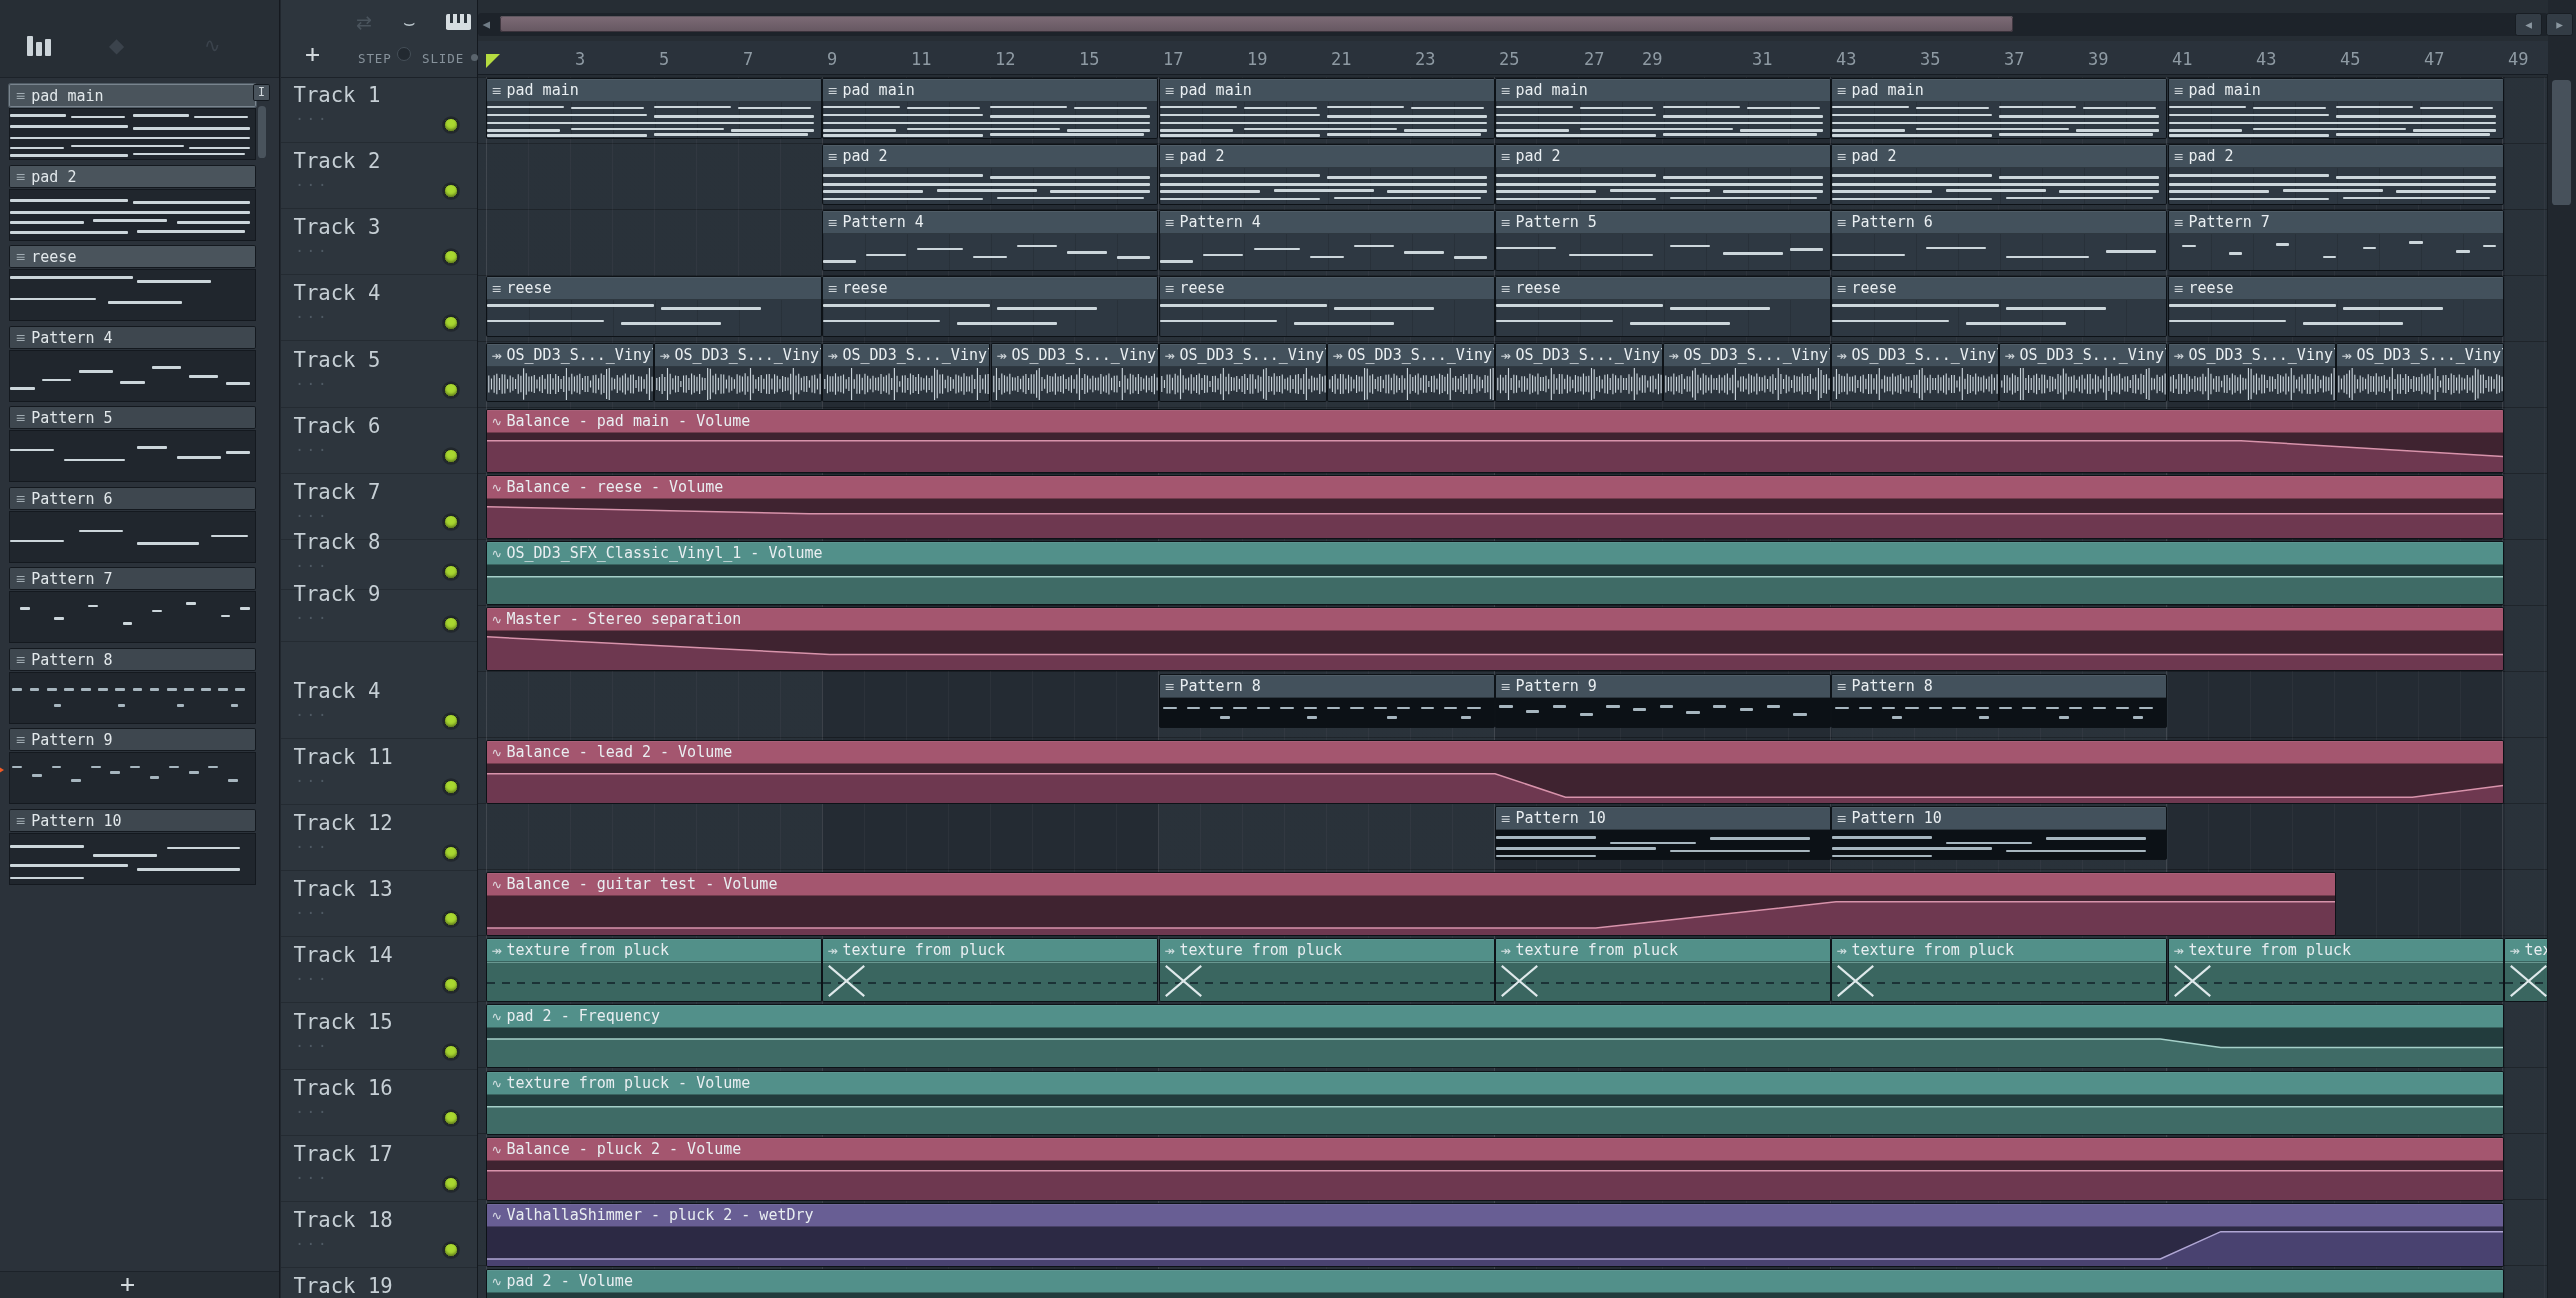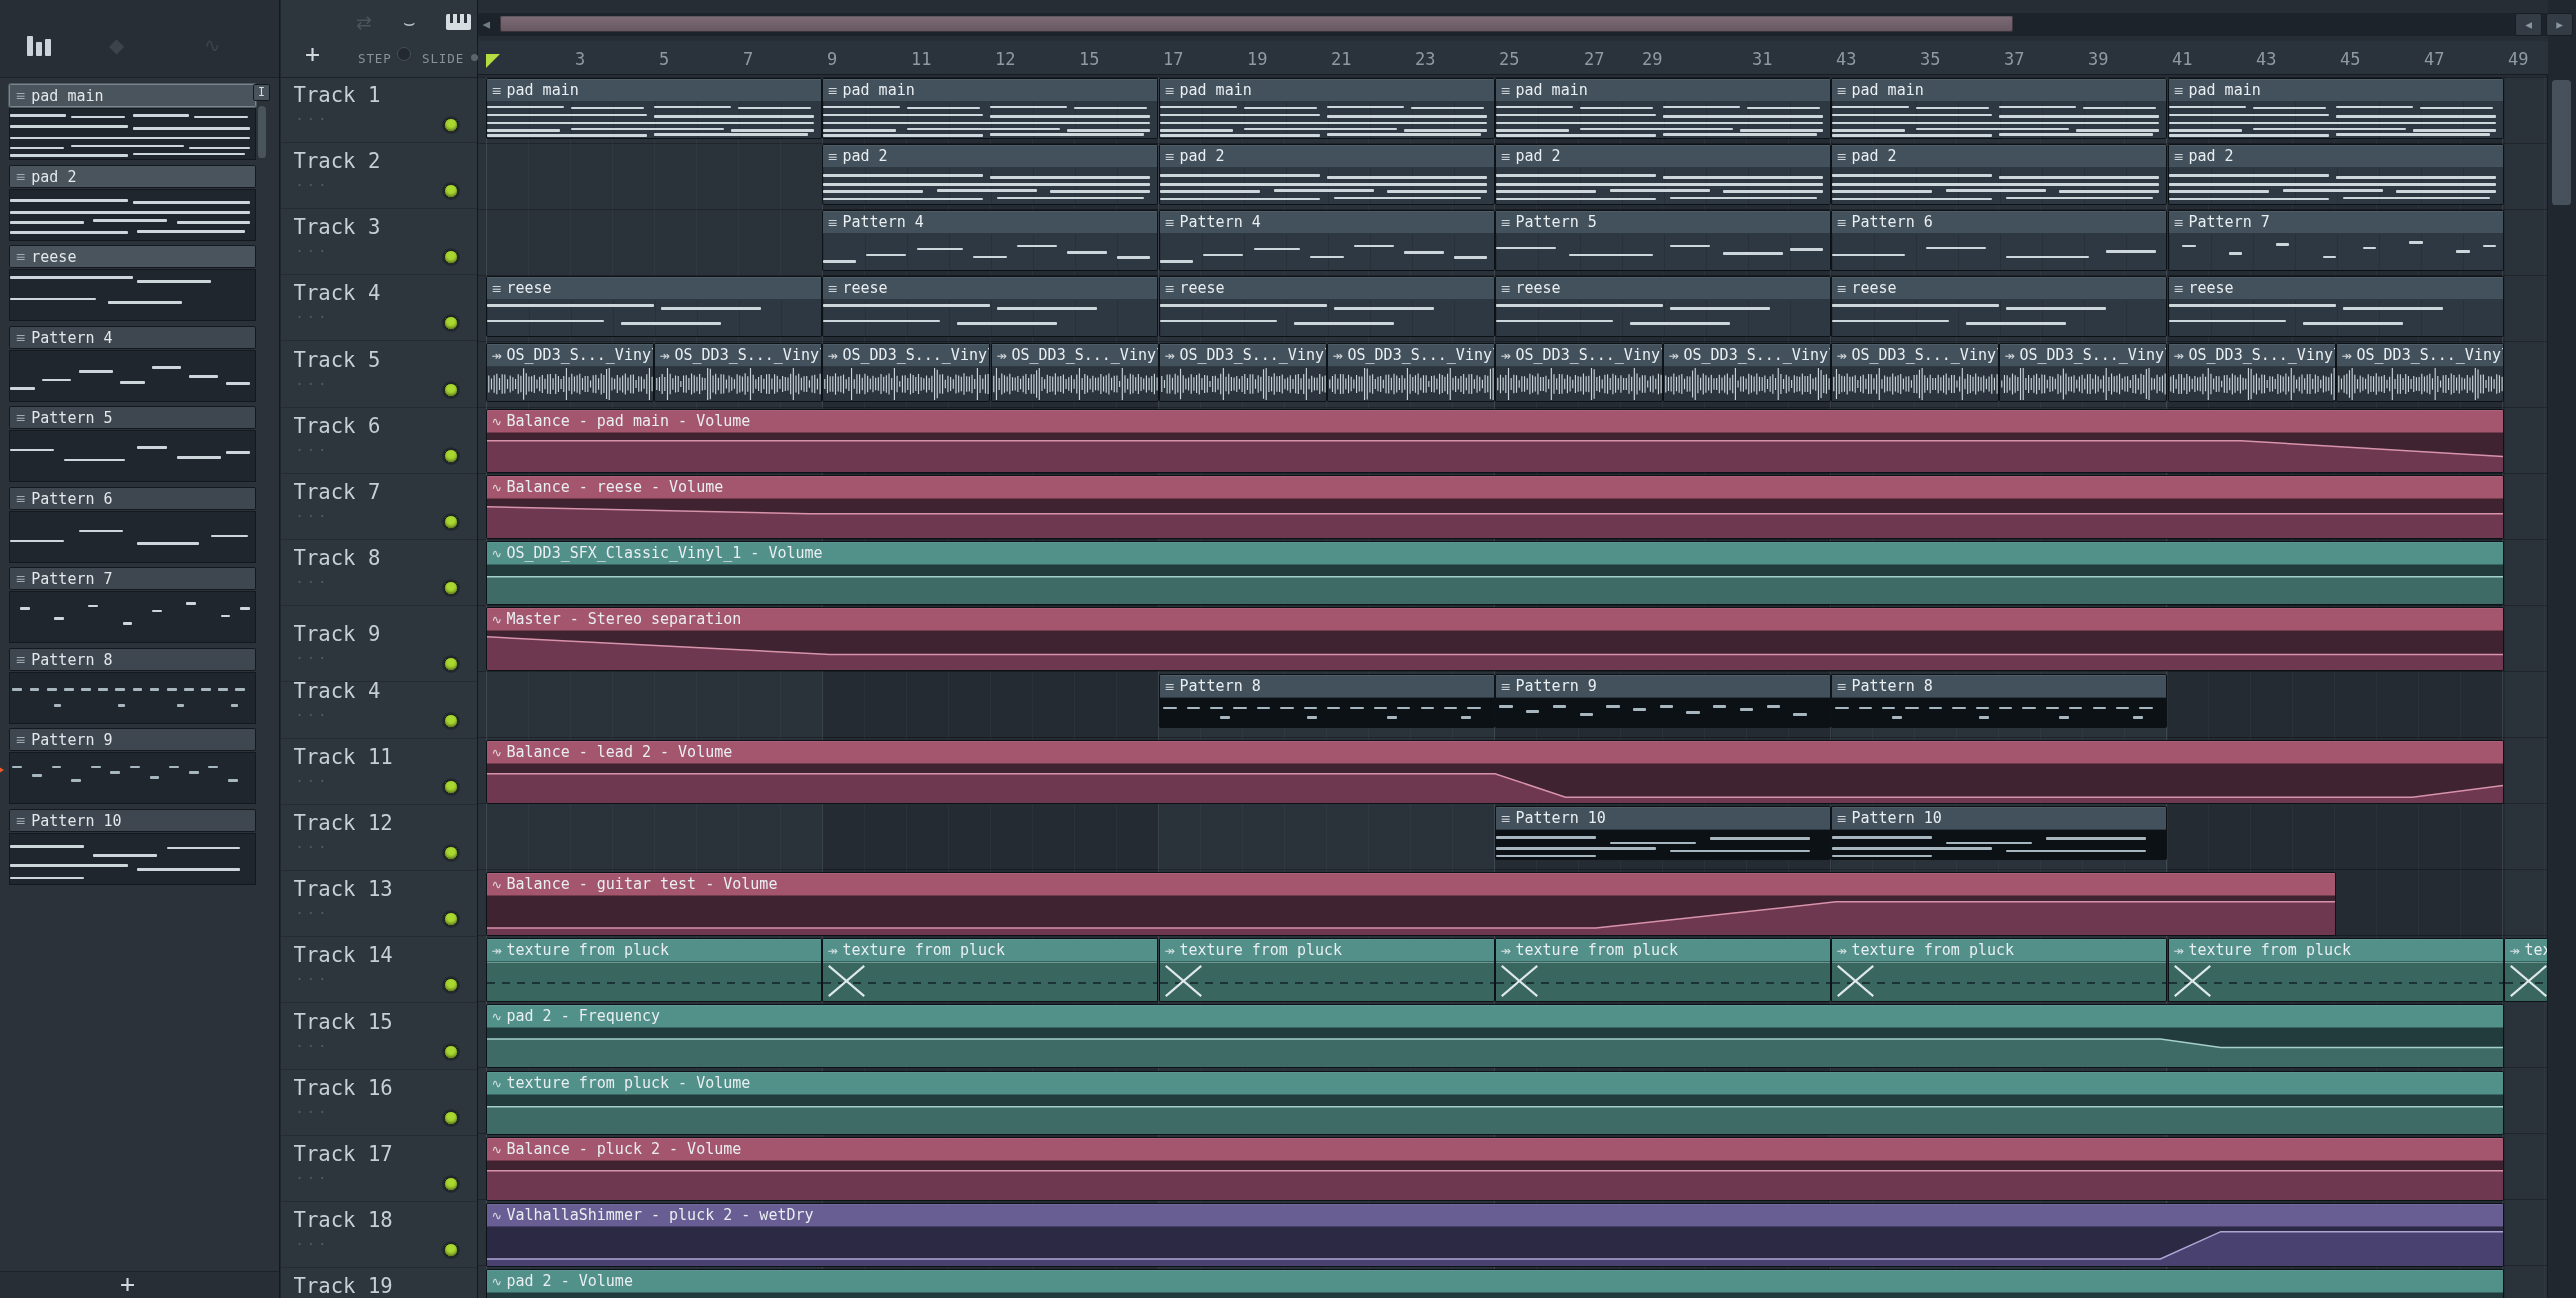--- a/index.html
+++ b/index.html
@@ -334,26 +334,26 @@
         <div class="track-row" style="top: 408px;">
           <div class="track-name">Track 6</div>
           <div class="track-dots">...</div>
           <div class="track-led"></div>
         </div>
         <div class="track-row" style="top: 474px;">
           <div class="track-name">Track 7</div>
           <div class="track-dots">...</div>
           <div class="track-led"></div>
         </div>
-        <div class="track-row" style="top: 540px; padding-left: 21px;">
+        <div class="track-row" style="top: 524px; padding-left: 21px;">
           <div class="track-name">Track 8</div>
           <div class="track-dots">...</div>
           <div class="track-led"></div>
         </div>
-        <div class="track-row" style="top: 616px; text-decoration: underline;">
+        <div class="track-row" style="top: 576px; text-decoration: underline;">
           <div class="track-name">Track 9</div>
           <div class="track-dots">...</div>
           <div class="track-led"></div>
         </div>
         <div class="track-row" style="top: 673px;">
           <div class="track-name">Track 4</div>
           <div class="track-dots">...</div>
           <div class="track-led"></div>
         </div>
         <div class="track-row" style="top: 739px;">

